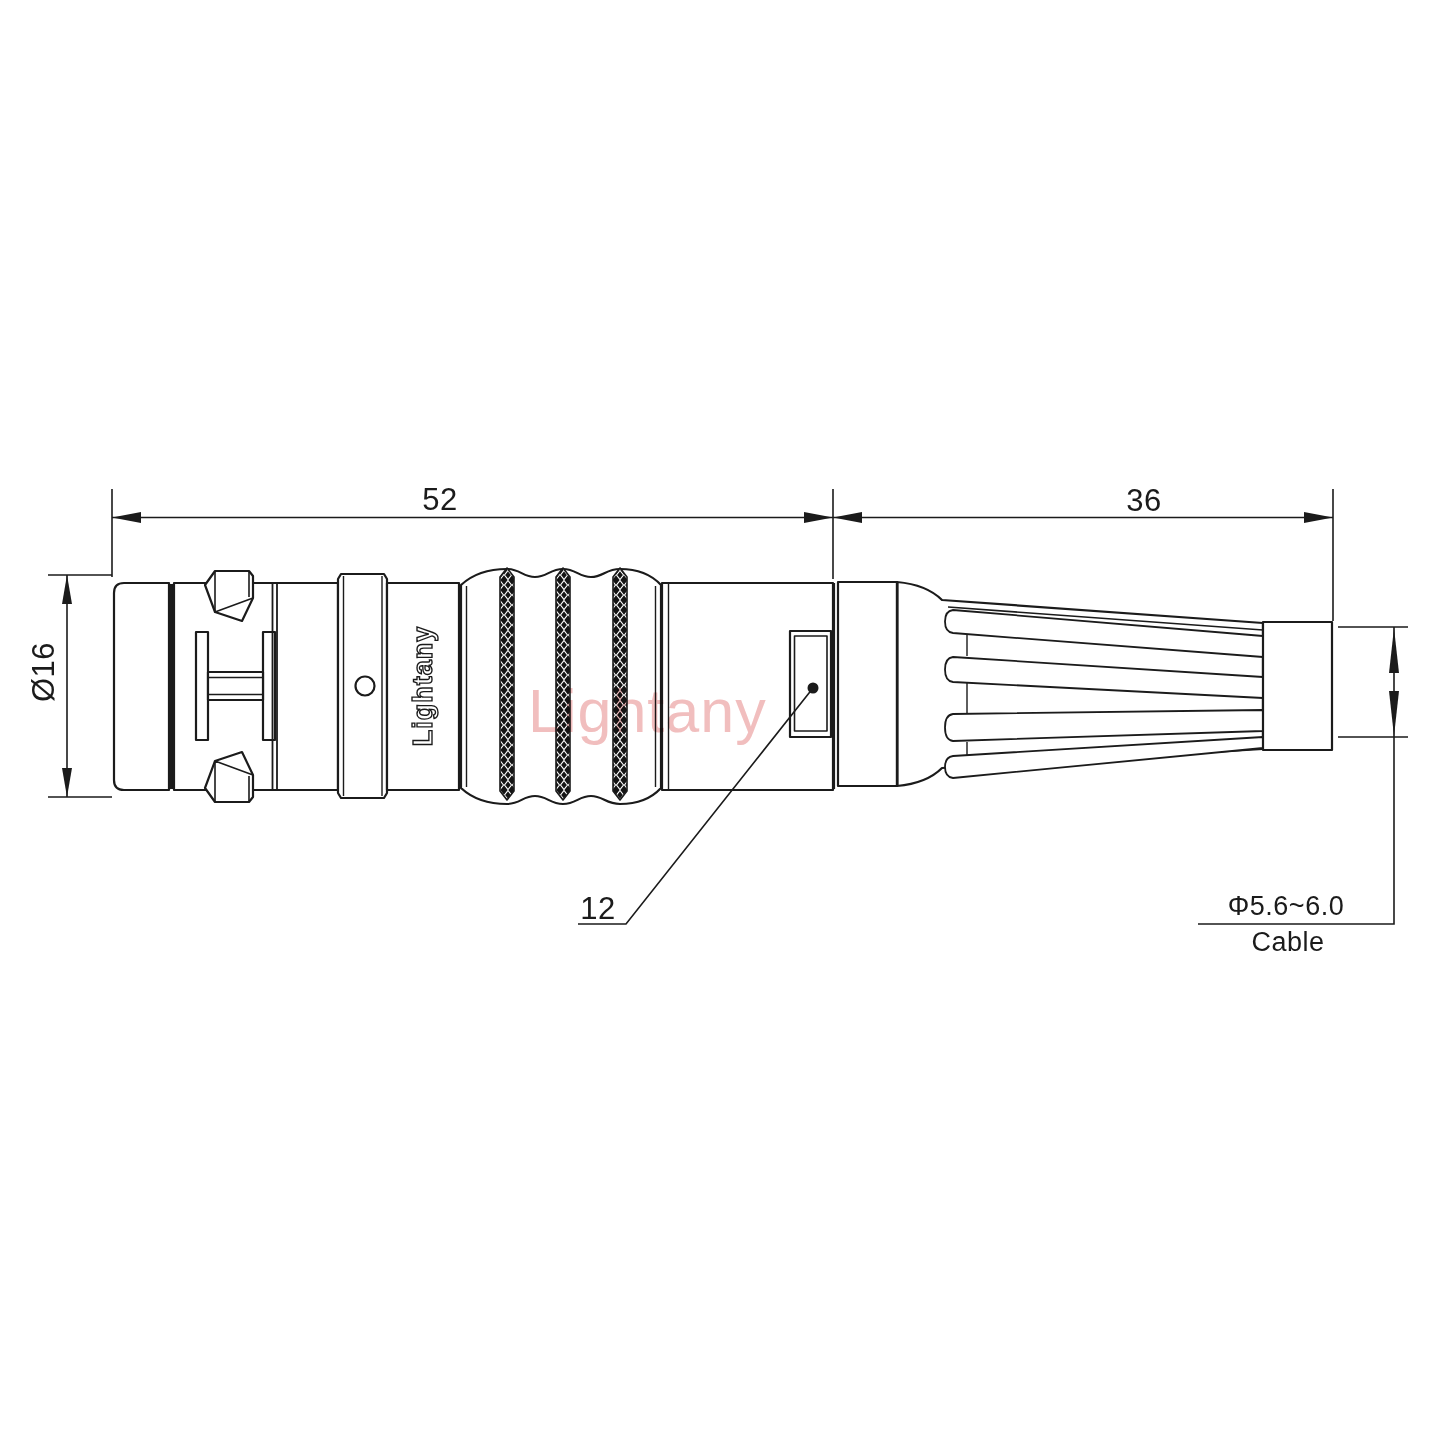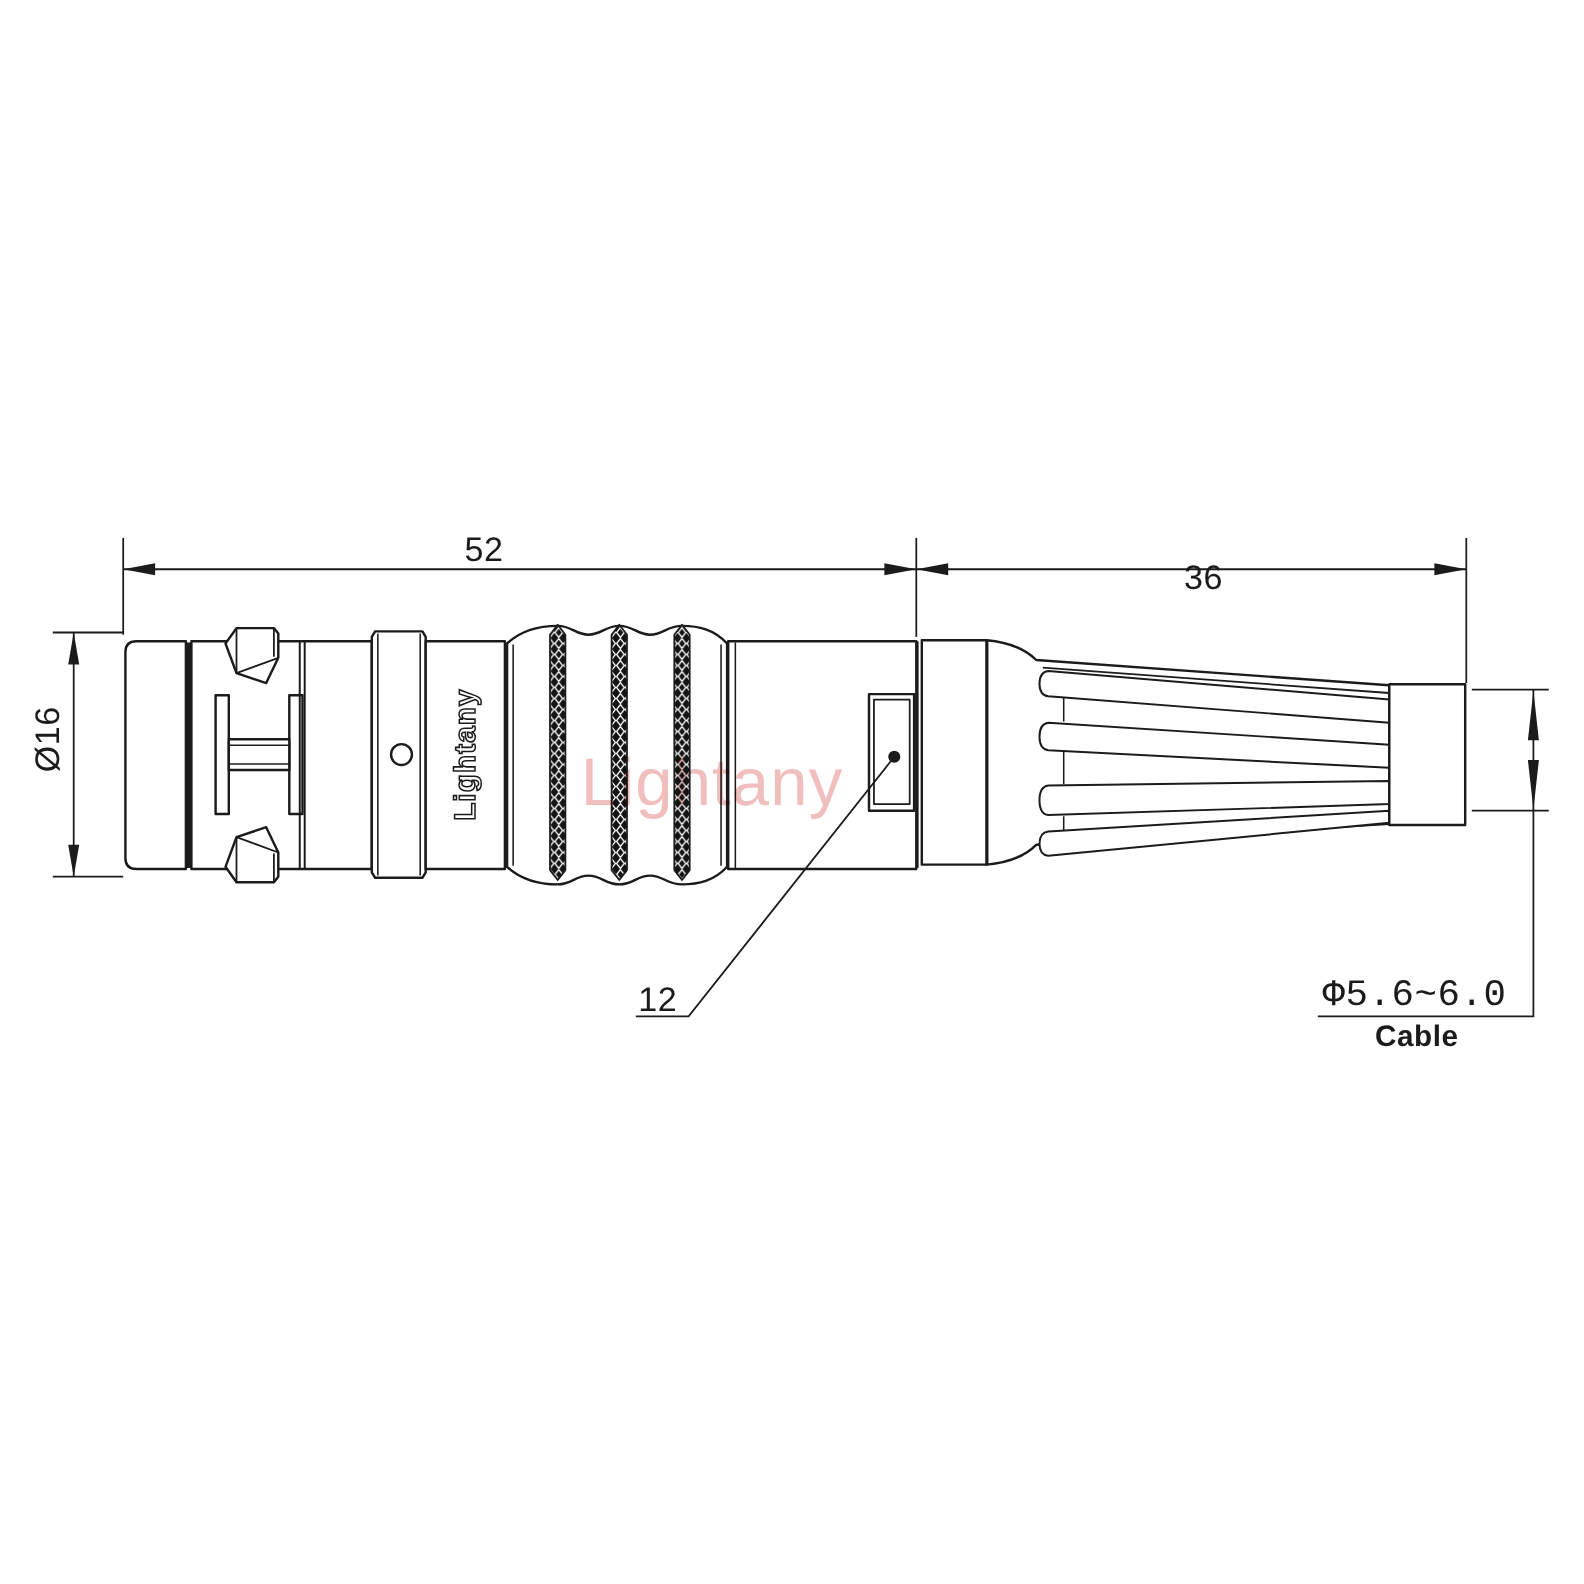--- a/index.html
+++ b/index.html
@@ -6,25 +6,25 @@
   .canvas{
     position:relative;width:1440px;height:1440px;background:#ffffff;overflow:hidden;
     font-family:"Liberation Sans", sans-serif;color:#1b1b1b;
   }
   .canvas svg{position:absolute;left:0;top:0;z-index:1;}
   .dim{
     position:absolute;z-index:3;text-align:center;white-space:nowrap;
     font-size:31px;line-height:32px;color:#1b1b1b;letter-spacing:0.5px;
   }
   .dim-52{left:390px;top:484px;width:100px;}
-  .dim-36{left:1044px;top:485px;width:100px;margin-top:24px;}
+  .dim-36{left:1094px;top:485px;width:100px;}
   .dim-d16{left:-34px;top:654px;width:160px;height:36px;transform:rotate(-90deg);transform-origin:center;}
   .dim-12{left:548px;top:893px;width:100px;text-align:center;}
-  .dim-cable{left:1186px;top:890px;width:200px;font-size:34px;font-family:Liberation Mono, monospace;}
-  .dim-cable-label{left:1188px;top:926px;width:200px;font-size:27px;font-weight:bold;}
+  .dim-cable{left:1186px;top:890px;width:200px;font-size:27px;}
+  .dim-cable-label{left:1188px;top:926px;width:200px;font-size:27px;}
   .body-logo{
     position:absolute;z-index:3;left:343px;top:668px;width:160px;height:36px;
     transform:rotate(-90deg);transform-origin:center;
     text-align:center;font-size:27px;line-height:36px;font-weight:700;letter-spacing:1px;
     color:transparent;-webkit-text-stroke:1.4px #1a1a1a;white-space:nowrap;
   }
   @supports not (-webkit-text-stroke: 1px black){ .body-logo{color:#1a1a1a;} }
   .watermark{
     position:absolute;z-index:2;left:528px;top:666px;width:300px;height:90px;
     font-size:61px;line-height:90px;letter-spacing:1px;font-weight:500;

